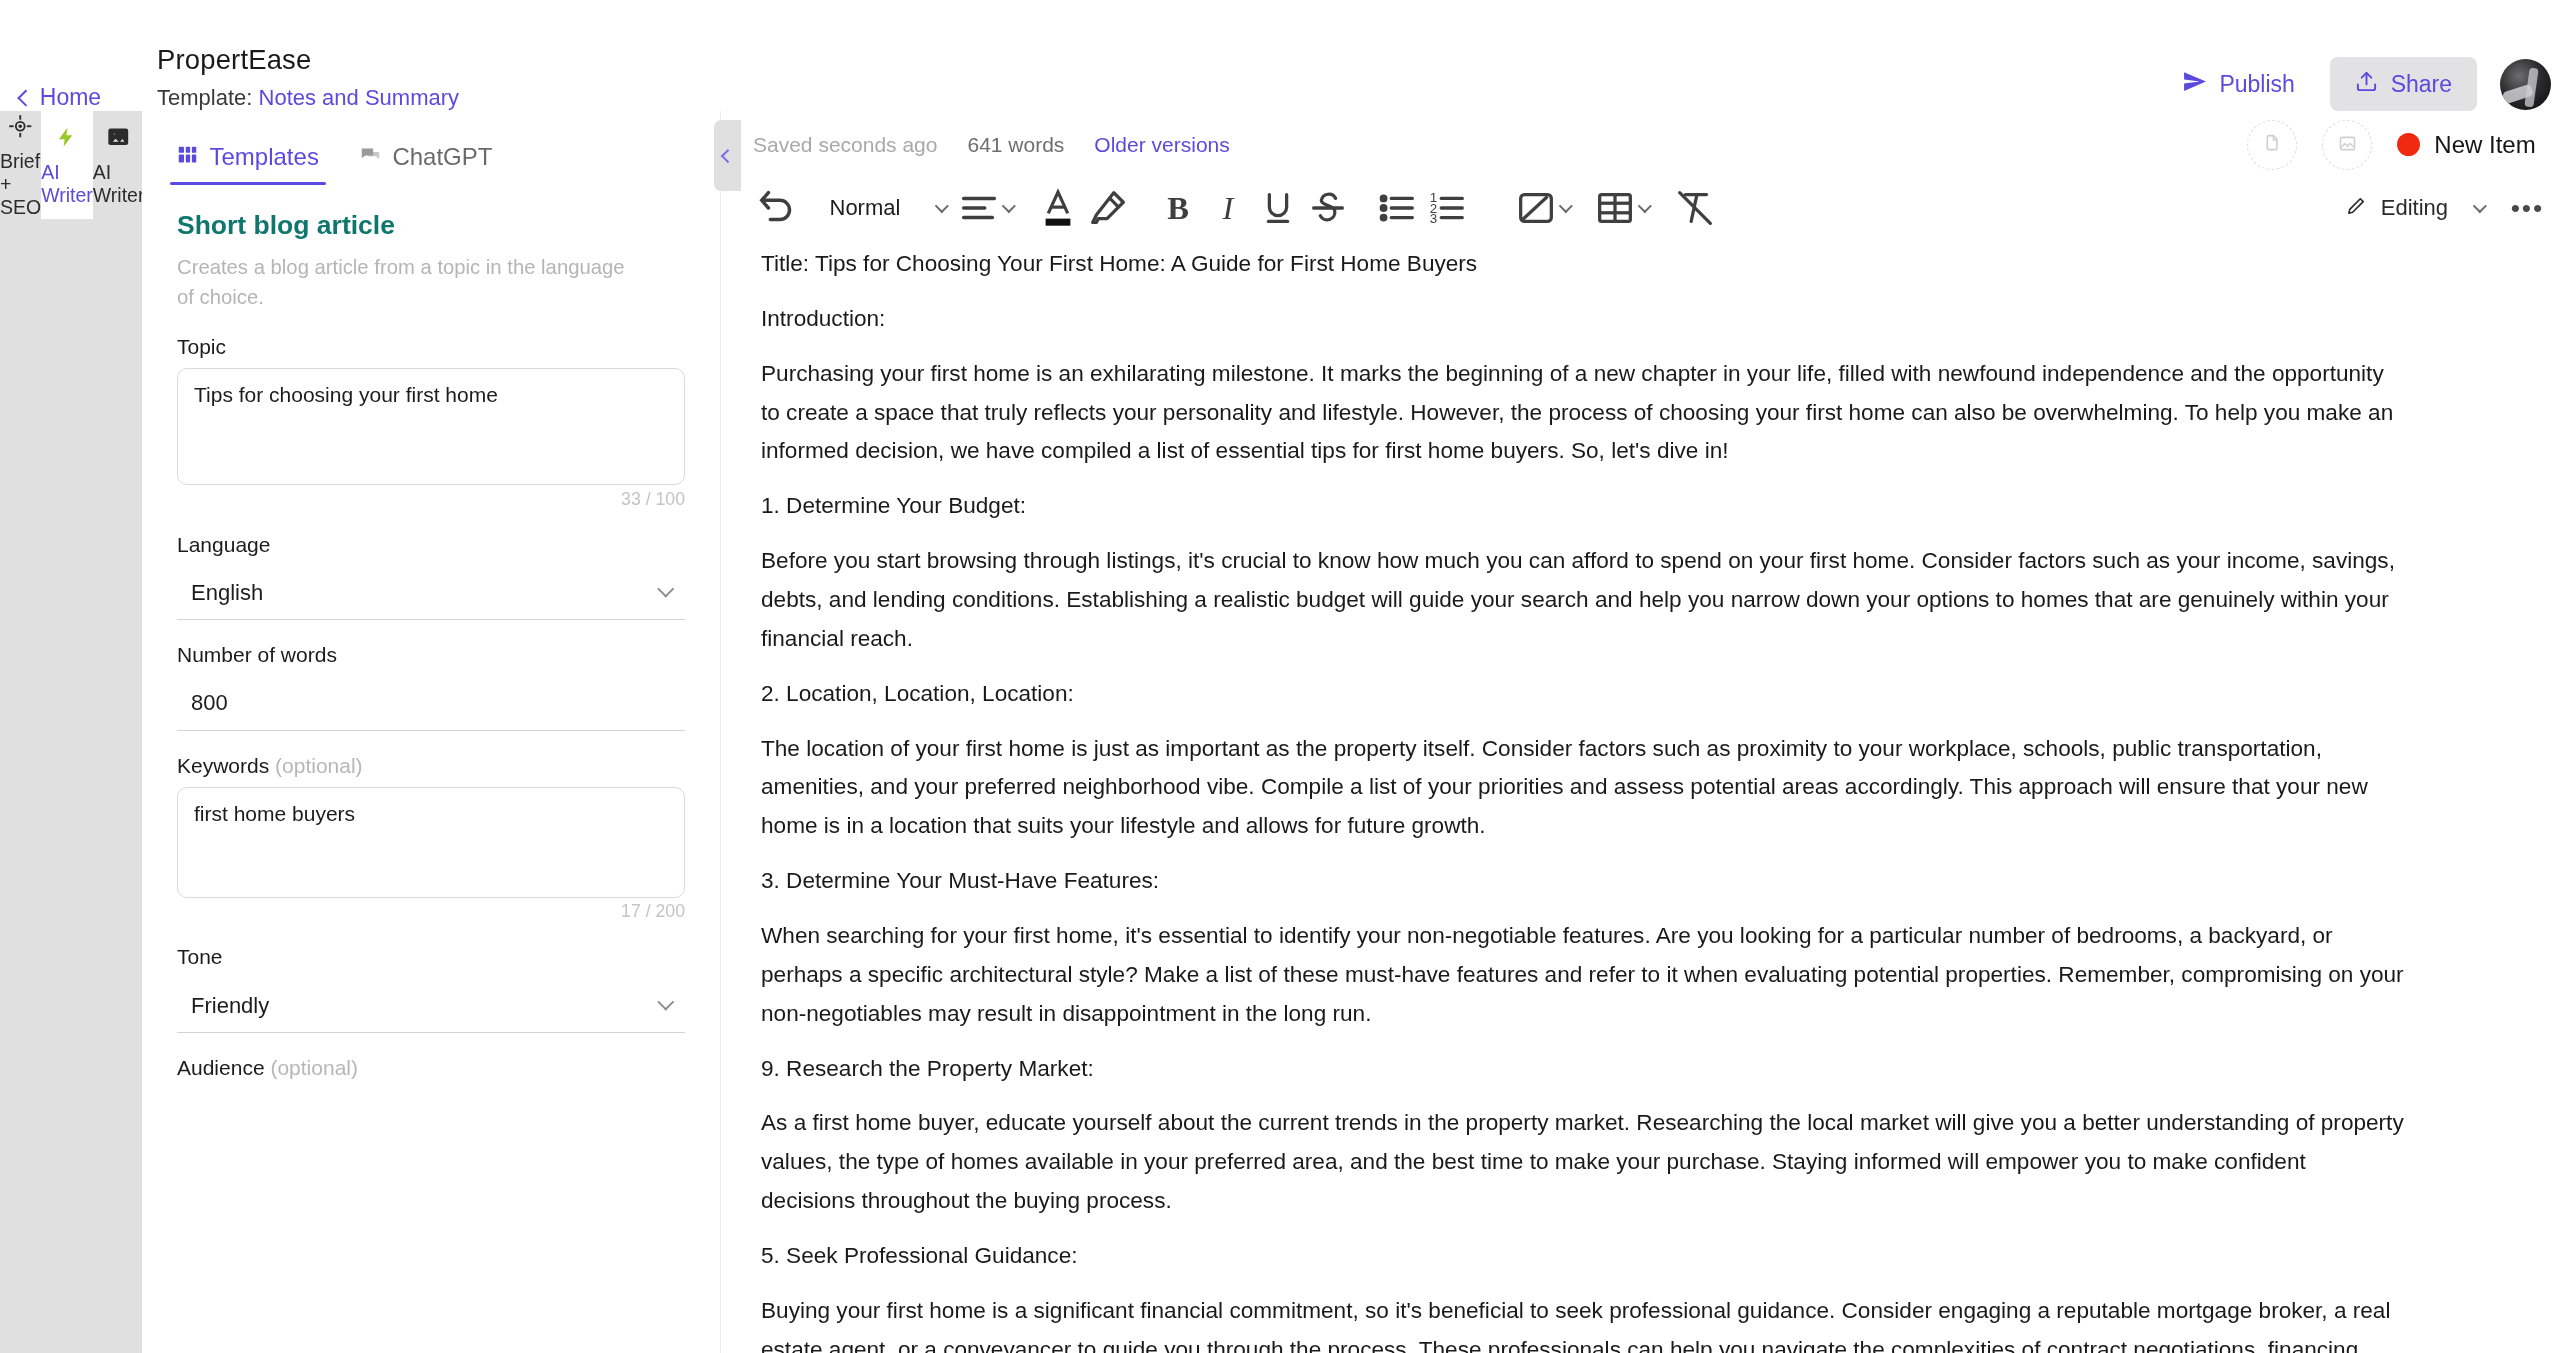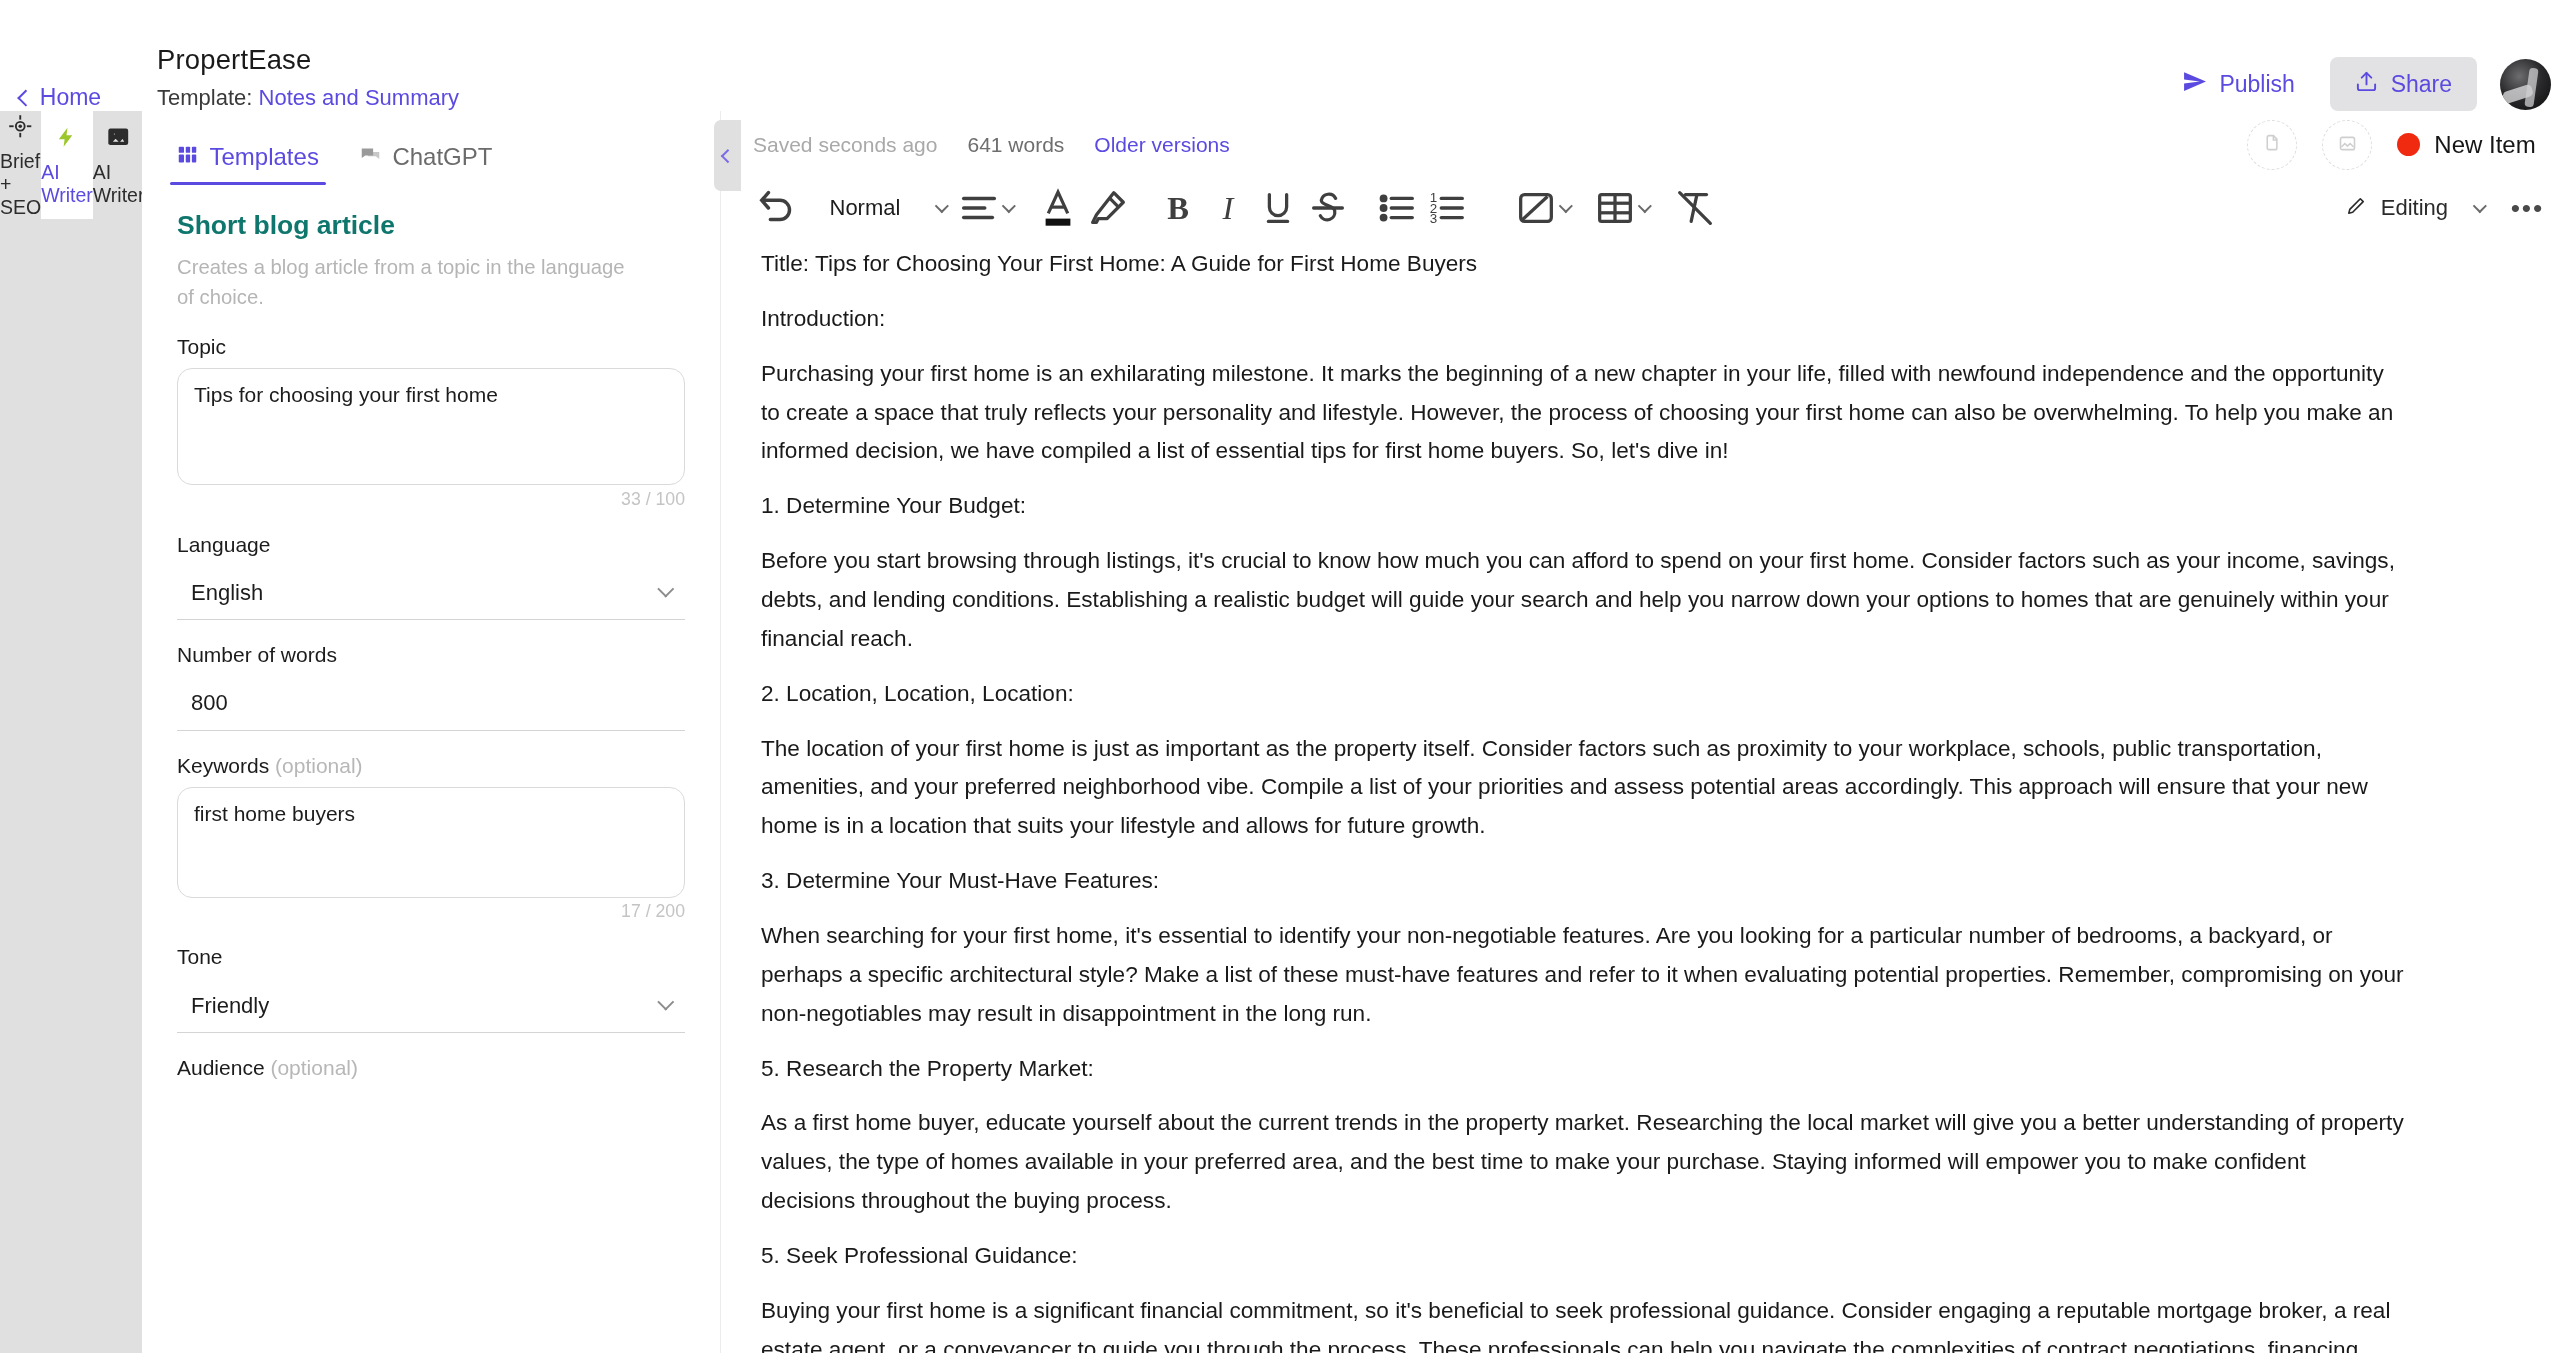--- a/index.html
+++ b/index.html
@@ -95,21 +95,21 @@
     content: ""; position: absolute; left: -7px; right: -7px; bottom: 0;
     height: 3.5px; background: #5b4ae0; border-radius: 1.8px;
   }
   .tpl-name { font-size: 26.5px; font-weight: bold; color: #0f766e; margin-top: 25px; }
   .tpl-desc { font-size: 20.3px; color: #b5b5b5; line-height: 1.45; margin-top: 12.4px; max-width: 460px; }
 
   .field { margin-top: 23px; }
   .field-label { font-size: 21px; color: #1c1c1c; margin-bottom: 8.8px; }
   .field-label .opt { color: #b7b7b7; }
   .ta {
-    width: 100%; height: 117px; border: 0.9px solid #dadada; border-radius: 15px;
+    width: 100%; height: 117px; border: 0.9px solid #dadada; border-radius: 10px;
     background: #fff; font-family: inherit; font-size: 21px; color: #1c1c1c;
     padding: 14px 16px; resize: none; outline: none; display: block;
   }
   .ta.small { height: 111px; }
   .counter { text-align: right; font-size: 17.7px; color: #c4c4c4; margin-top: 3.5px; }
   .sel-wrap { position: relative; }
   .sel {
     width: 100%; height: 55px; border: 0; border-bottom: 0.9px solid #d4d4d4;
     background: transparent; font-family: inherit; font-size: 22px; color: #1c1c1c;
     padding: 0 35px 0 14px; outline: none; appearance: none; cursor: pointer;
@@ -537,21 +537,21 @@
     <div class="doc">
       <p>Title: Tips for Choosing Your First Home: A Guide for First Home Buyers</p>
       <p>Introduction:</p>
       <p>Purchasing your first home is an exhilarating milestone. It marks the beginning of a new chapter in your life, filled with newfound independence and the opportunity to create a space that truly reflects your personality and lifestyle. However, the process of choosing your first home can also be overwhelming. To help you make an informed decision, we have compiled a list of essential tips for first home buyers. So, let's dive in!</p>
       <p>1. Determine Your Budget:</p>
       <p>Before you start browsing through listings, it's crucial to know how much you can afford to spend on your first home. Consider factors such as your income, savings, debts, and lending conditions. Establishing a realistic budget will guide your search and help you narrow down your options to homes that are genuinely within your financial reach.</p>
       <p>2. Location, Location, Location:</p>
       <p>The location of your first home is just as important as the property itself. Consider factors such as proximity to your workplace, schools, public transportation, amenities, and your preferred neighborhood vibe. Compile a list of your priorities and assess potential areas accordingly. This approach will ensure that your new home is in a location that suits your lifestyle and allows for future growth.</p>
       <p>3. Determine Your Must-Have Features:</p>
       <p>When searching for your first home, it's essential to identify your non-negotiable features. Are you looking for a particular number of bedrooms, a backyard, or perhaps a specific architectural style? Make a list of these must-have features and refer to it when evaluating potential properties. Remember, compromising on your non-negotiables may result in disappointment in the long run.</p>
-      <p>5. Research the Property Market:</p>
+      <p>9. Research the Property Market:</p>
       <p>As a first home buyer, educate yourself about the current trends in the property market. Researching the local market will give you a better understanding of property values, the type of homes available in your preferred area, and the best time to make your purchase. Staying informed will empower you to make confident decisions throughout the buying process.</p>
       <p>5. Seek Professional Guidance:</p>
       <p>Buying your first home is a significant financial commitment, so it's beneficial to seek professional guidance. Consider engaging a reputable mortgage broker, a real estate agent, or a conveyancer to guide you through the process. These professionals can help you navigate the complexities of contract negotiations, financing options, and legal requirements.</p>
     </div>
 
   </div>
 </div>
 
 
 </body></html>

